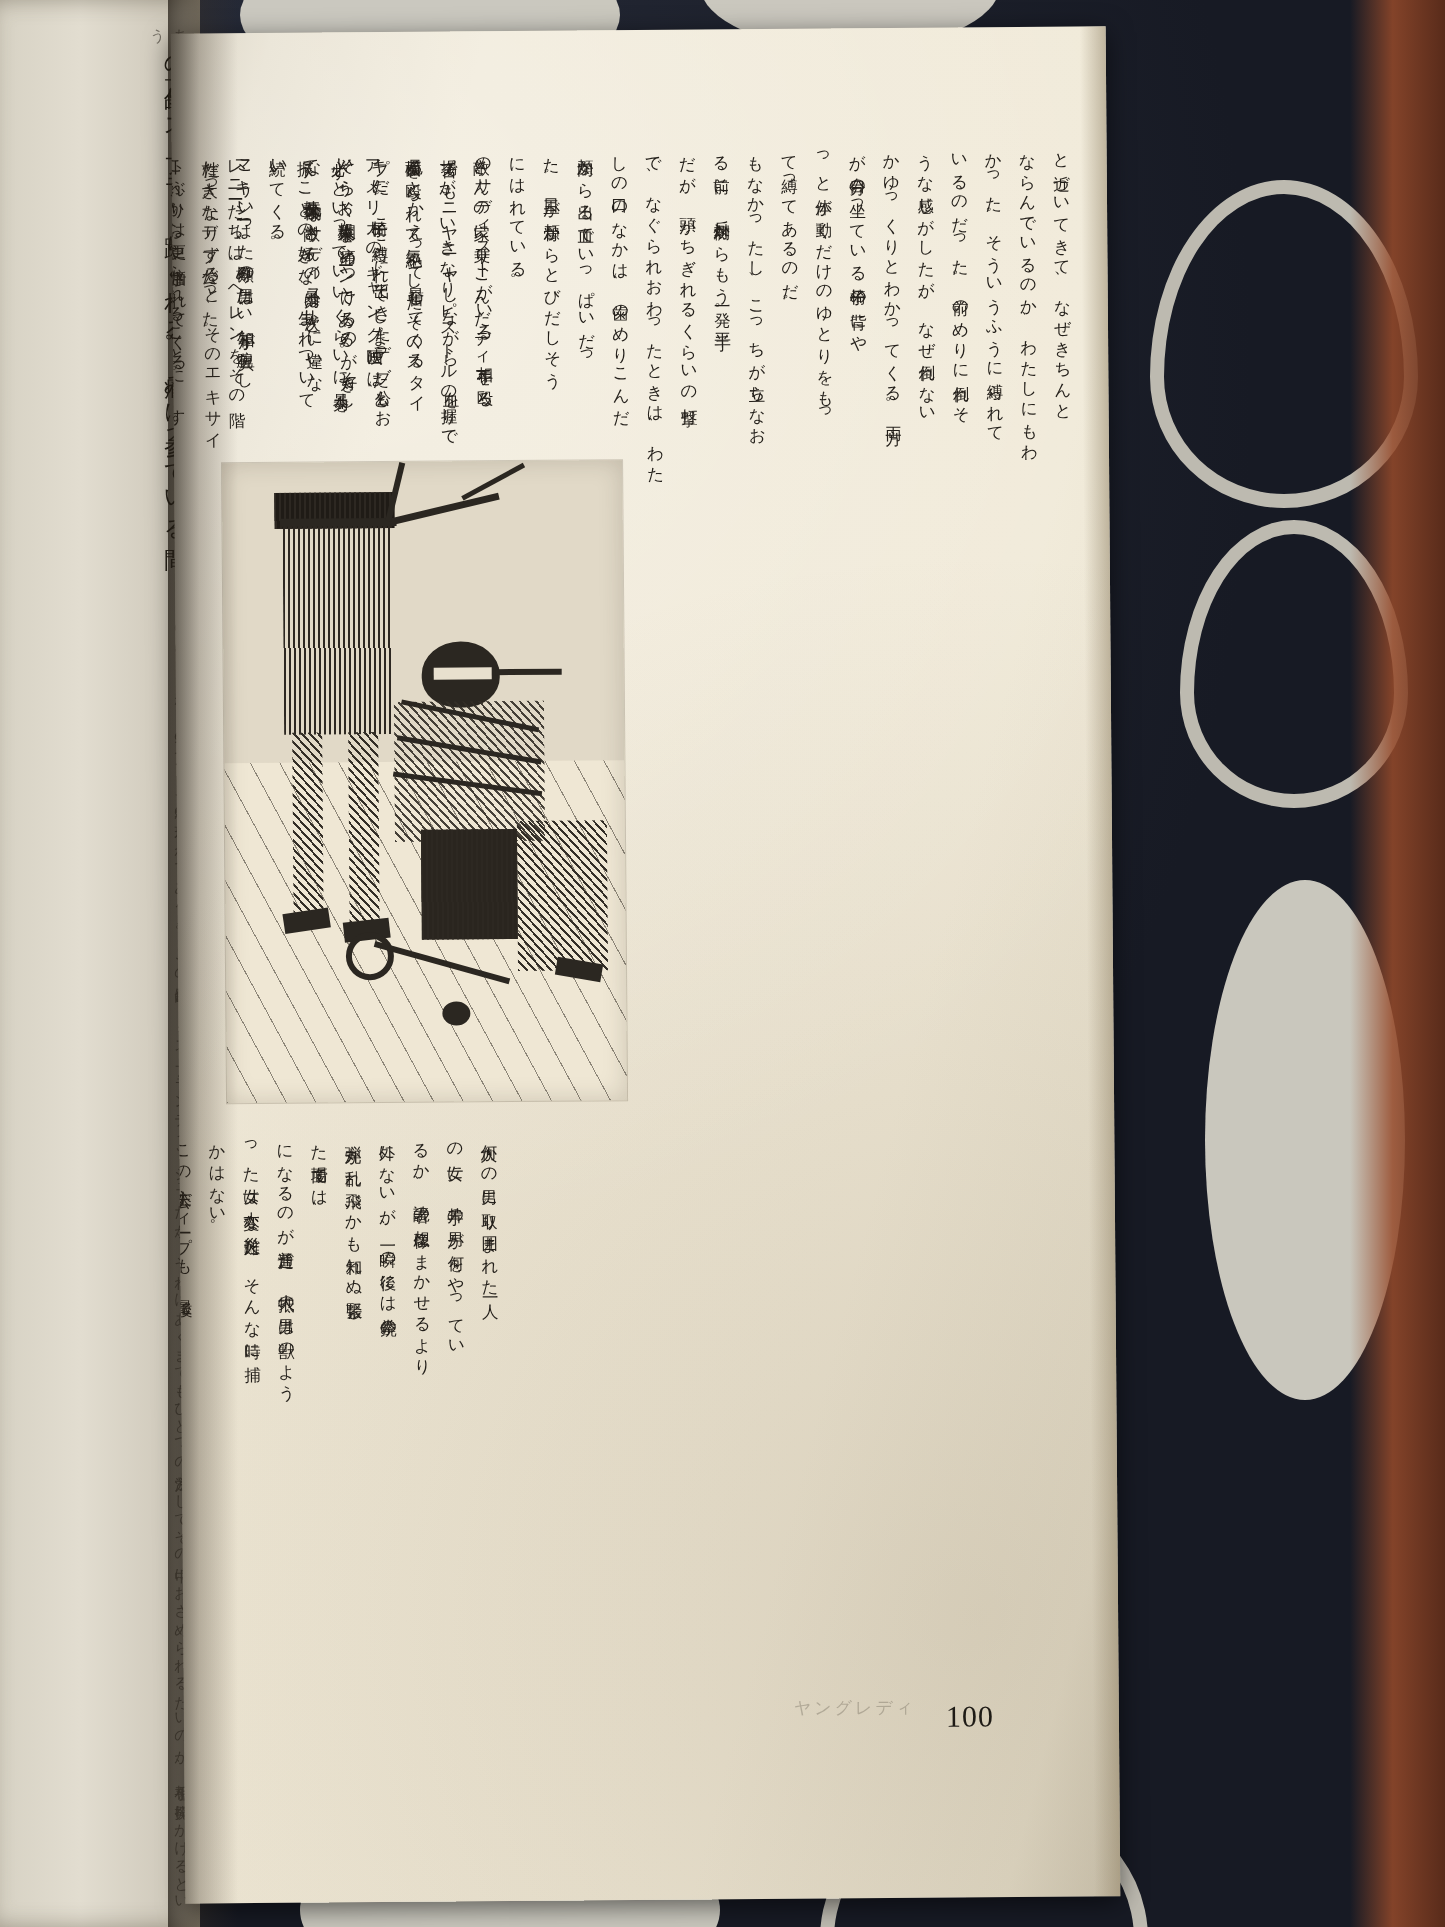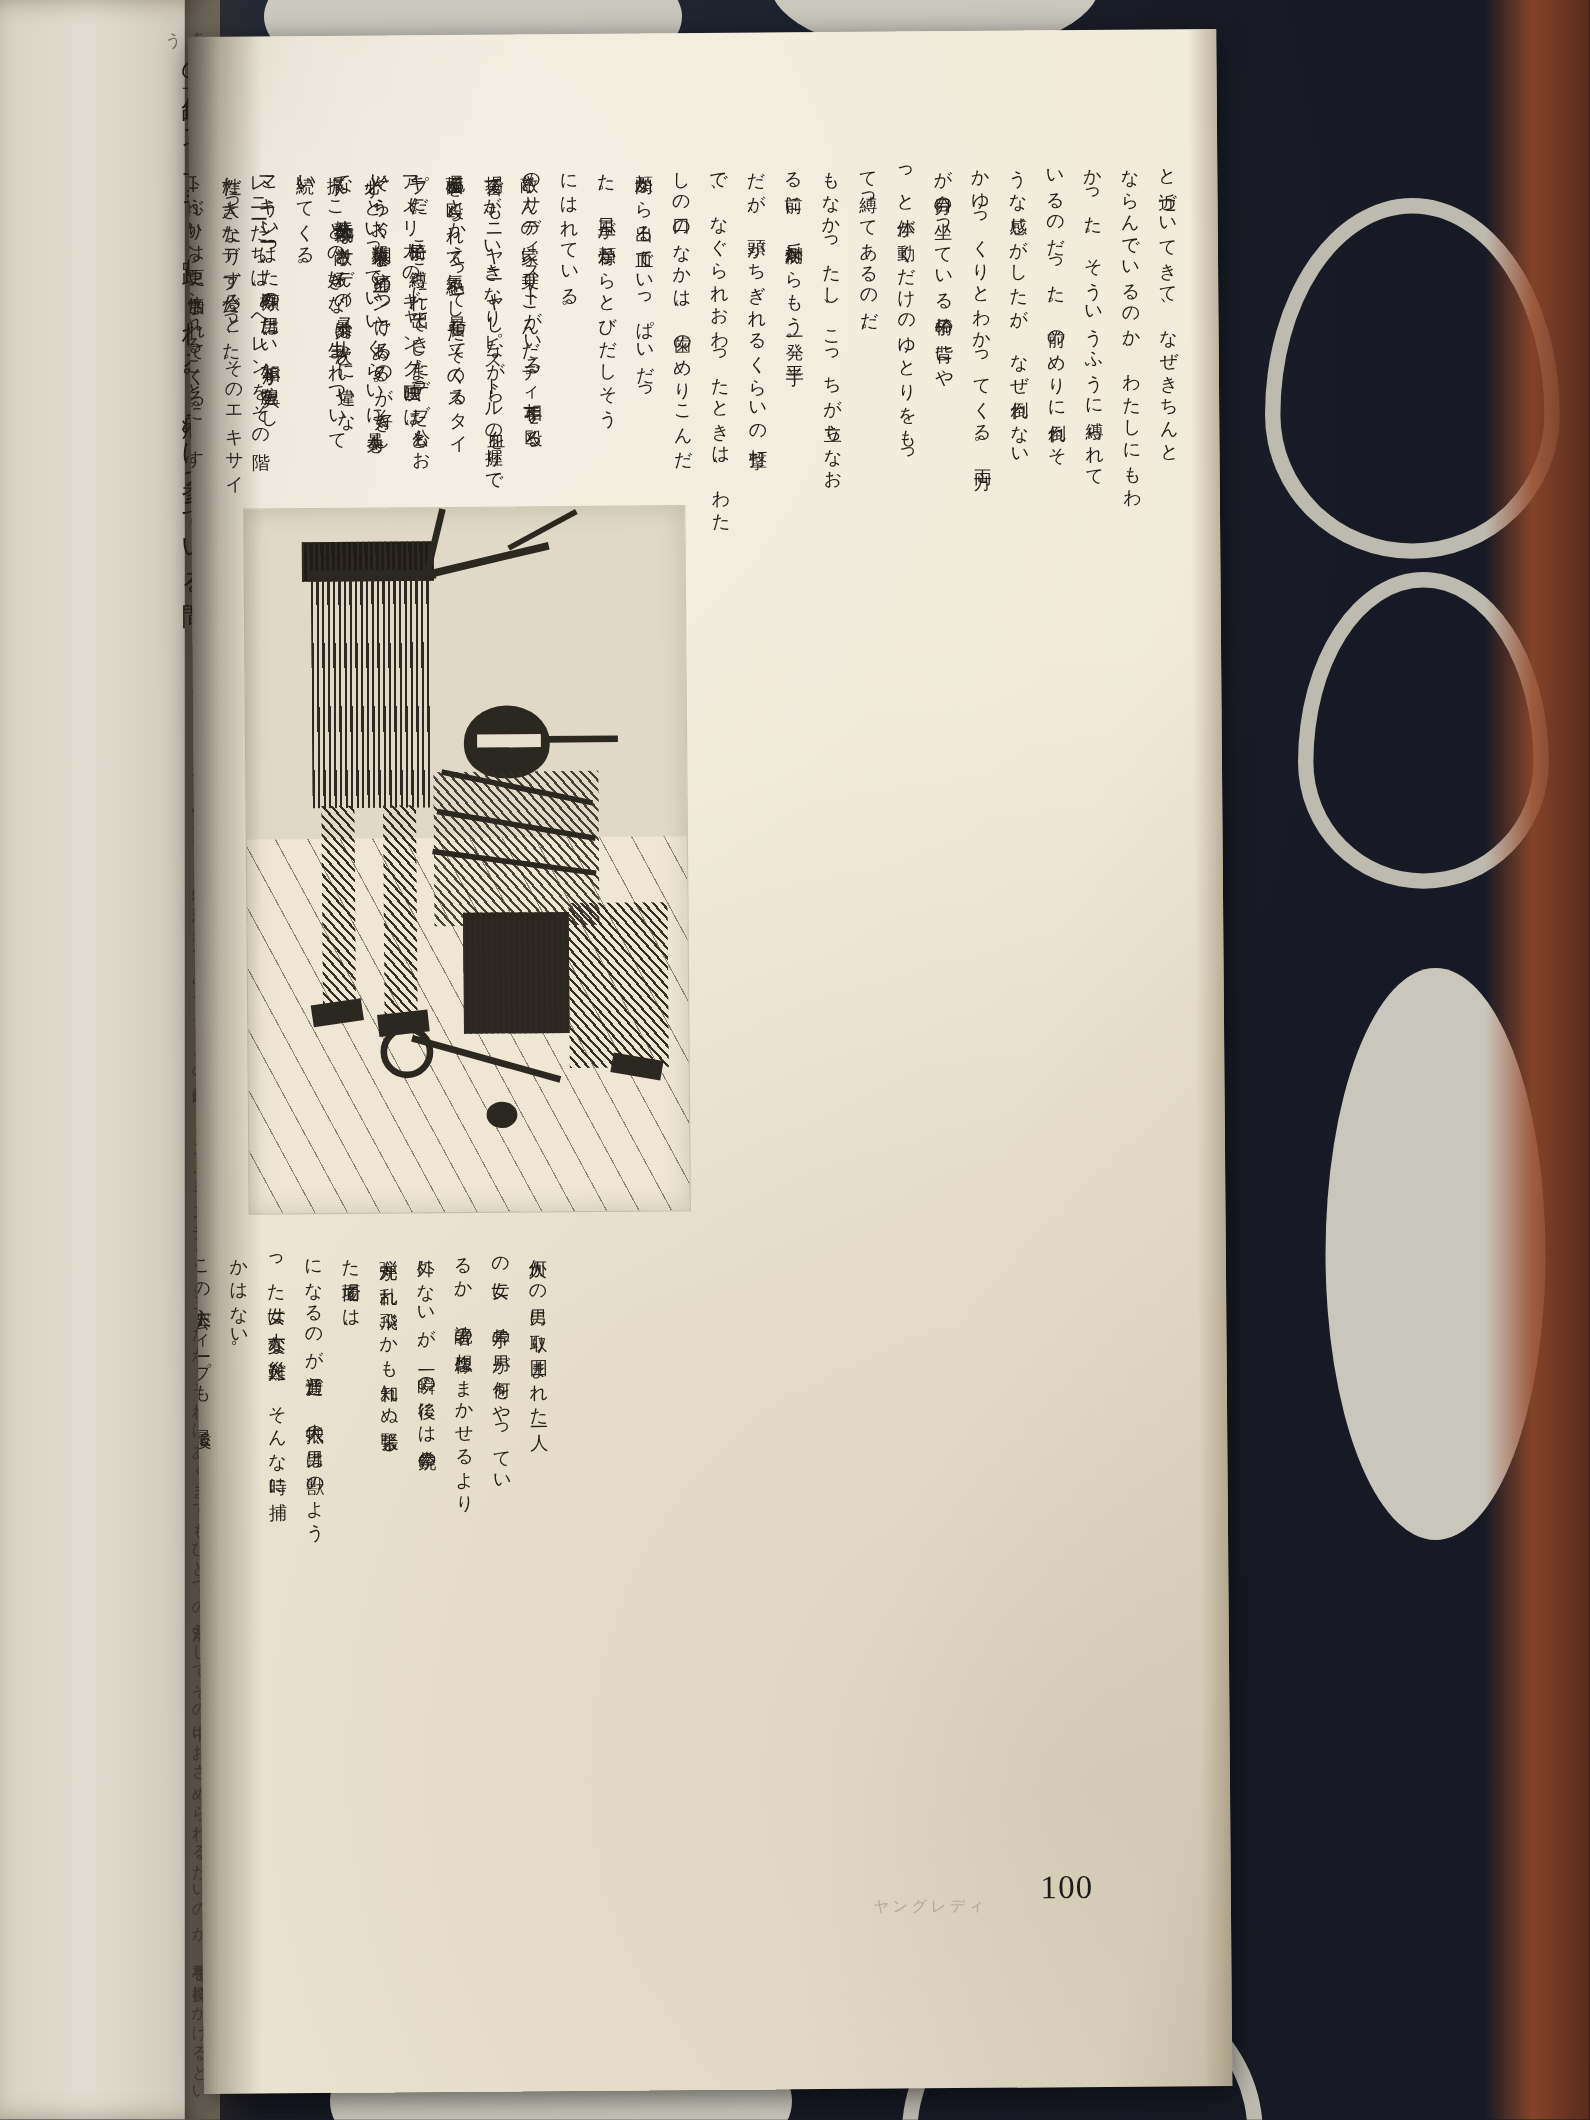--- a/index.html
+++ b/index.html
@@ -216,24 +216,23 @@
     font-family: "Liberation Serif", serif;
     font-size: 30px;
     color: #1e1b16;
     letter-spacing: 1px;
   }
   .faint-header {
     position: absolute;
     left: 610px;
     top: 1668px;
     font-family: "DejaVu Sans", sans-serif;
-    font-size: 14px;
+    font-size: 17px;
     color: rgba(80,72,58,0.30);
     letter-spacing: 3px;
-    margin-top: 28px;
   }
 </style>
 </head>
 <body>
 
 <div id="page">
 
   <div class="backdrop">
     <div class="cloth-motif" style="left:240px; top:-60px; width:380px; height:150px;"></div>
     <div class="cloth-motif" style="left:700px; top:-80px; width:300px; height:130px;"></div>

